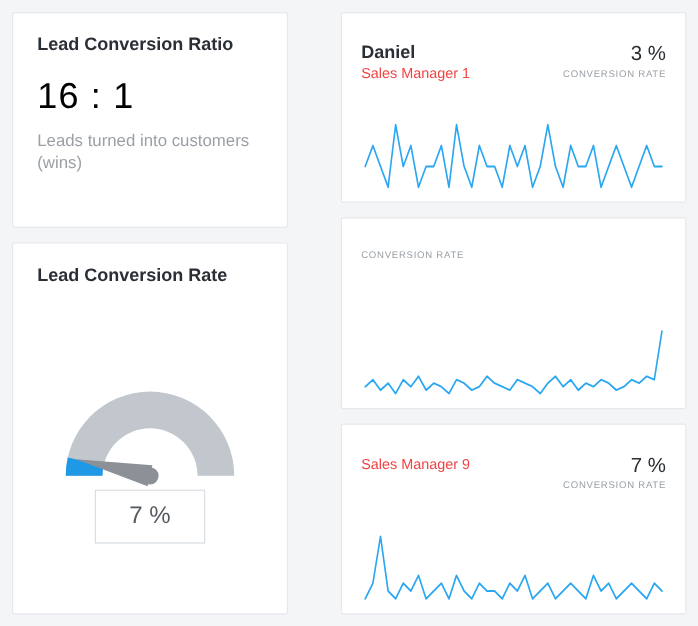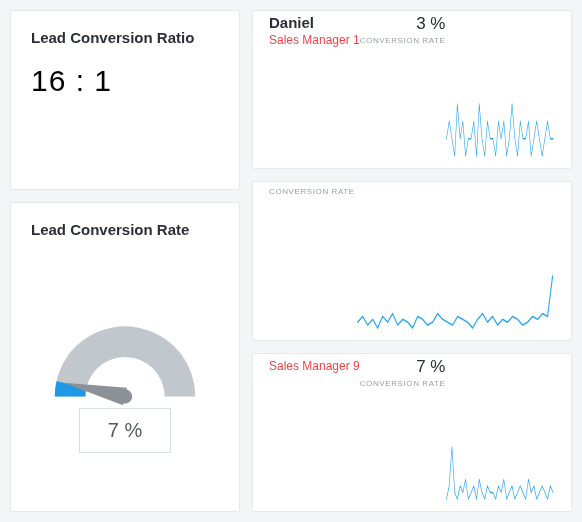--- a/index.html
+++ b/index.html
@@ -69,22 +69,23 @@
     border: 1px solid #d9dee3;
     background: #fff;
     padding: 10px 28px;
     font-size: 20px;
     color: #555a60;
   }
   
   .person-card {
     flex: 1;
     display: flex;
-    flex-direction: row;
-    padding: 3px 16px 8px 16px;
+    flex-direction: column;
+    padding: 24px 16px 8px 16px;
+    margin-left: 32px;
   }
   .person-head {
     display: flex;
     justify-content: space-between;
     align-items: flex-start;
   }
   .person-name {
     font-size: 15px;
     font-weight: 600;
     color: #2a2f36;
@@ -125,20 +126,21 @@
   }
 </style>
 </head>
 <body>
 
 <div class="left-col">
 
   <div class="card ratio-card">
     <div class="card-title">Lead Conversion Ratio</div>
     <div class="ratio-value">16 : 1</div>
+    <div class="ratio-sub">Leads turned into customers (wins)</div>
   </div>
 
   <div class="card rate-card">
     <div class="card-title">Lead Conversion Rate</div>
     <div class="gauge-wrap">
       <svg class="gauge-svg" viewBox="0 0 200 130">
         <g id="gauge-g">
             <path d="M 22 109.99999999999999 A 78 78 0 0 1 178 110 L 144 110 A 44 44 0 0 0 56 110 Z" fill="#c1c7cd"></path>
             <path d="M 22 109.99999999999999 A 78 78 0 0 1 23.878492568777702 92.98482717106967 L 57.059662474695116 100.40169737855211 A 44 44 0 0 0 56 110 Z" fill="#1f99e6"></path>
             <polygon points="31.68582666428769,94.72997310224201 97.81856758603456,119.75916761938747 102.18143241396542,100.24083238061253" fill="#8c9197"></polygon>

